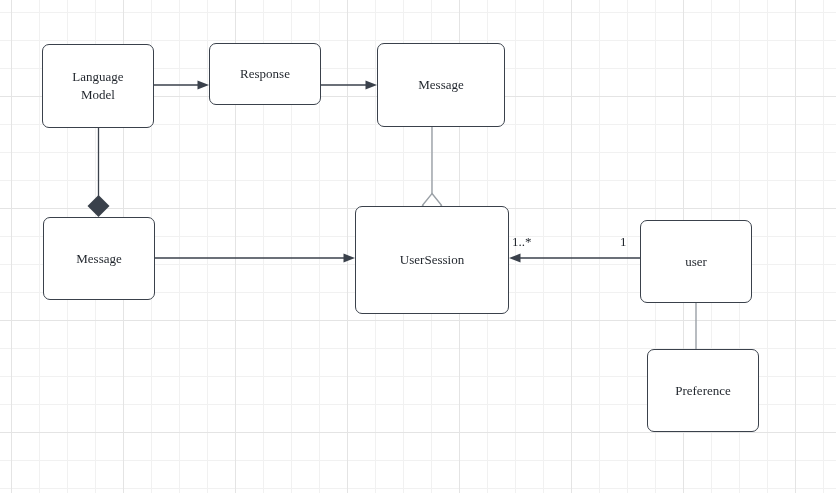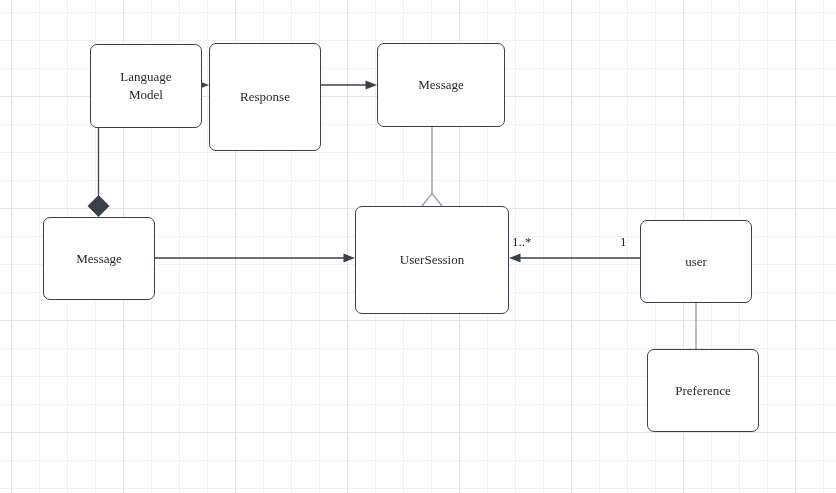--- a/index.html
+++ b/index.html
@@ -36,22 +36,22 @@
     align-items: center;
     justify-content: center;
     font-size: 13px;
     color: #1f242b;
     text-align: center;
     line-height: 1.35;
   }
   .node .node-label { display: inline-block; }
   .node .node-label.wrap { width: 72px; }
 
-  #node-language-model { left: 42px;  top: 44px;  width: 112px; height: 84px; margin-left: 48px; }
-  #node-response       { left: 209px; top: 43px;  width: 112px; height: 108px; }
+  #node-language-model { left: 42px;  top: 44px;  width: 112px; height: 84px; }
+  #node-response       { left: 209px; top: 43px;  width: 112px; height: 62px; }
   #node-message        { left: 377px; top: 43px;  width: 128px; height: 84px; }
   #node-chatbot        { left: 43px;  top: 217px; width: 112px; height: 83px; }
   #node-user-session   { left: 355px; top: 206px; width: 154px; height: 108px; text-align: center; }
   #node-user           { left: 640px; top: 220px; width: 112px; height: 83px; }
   #node-preference     { left: 647px; top: 349px; width: 112px; height: 83px; }
 
   .mult-label {
     position: absolute;
     font-size: 13px;
     color: #1f242b;

